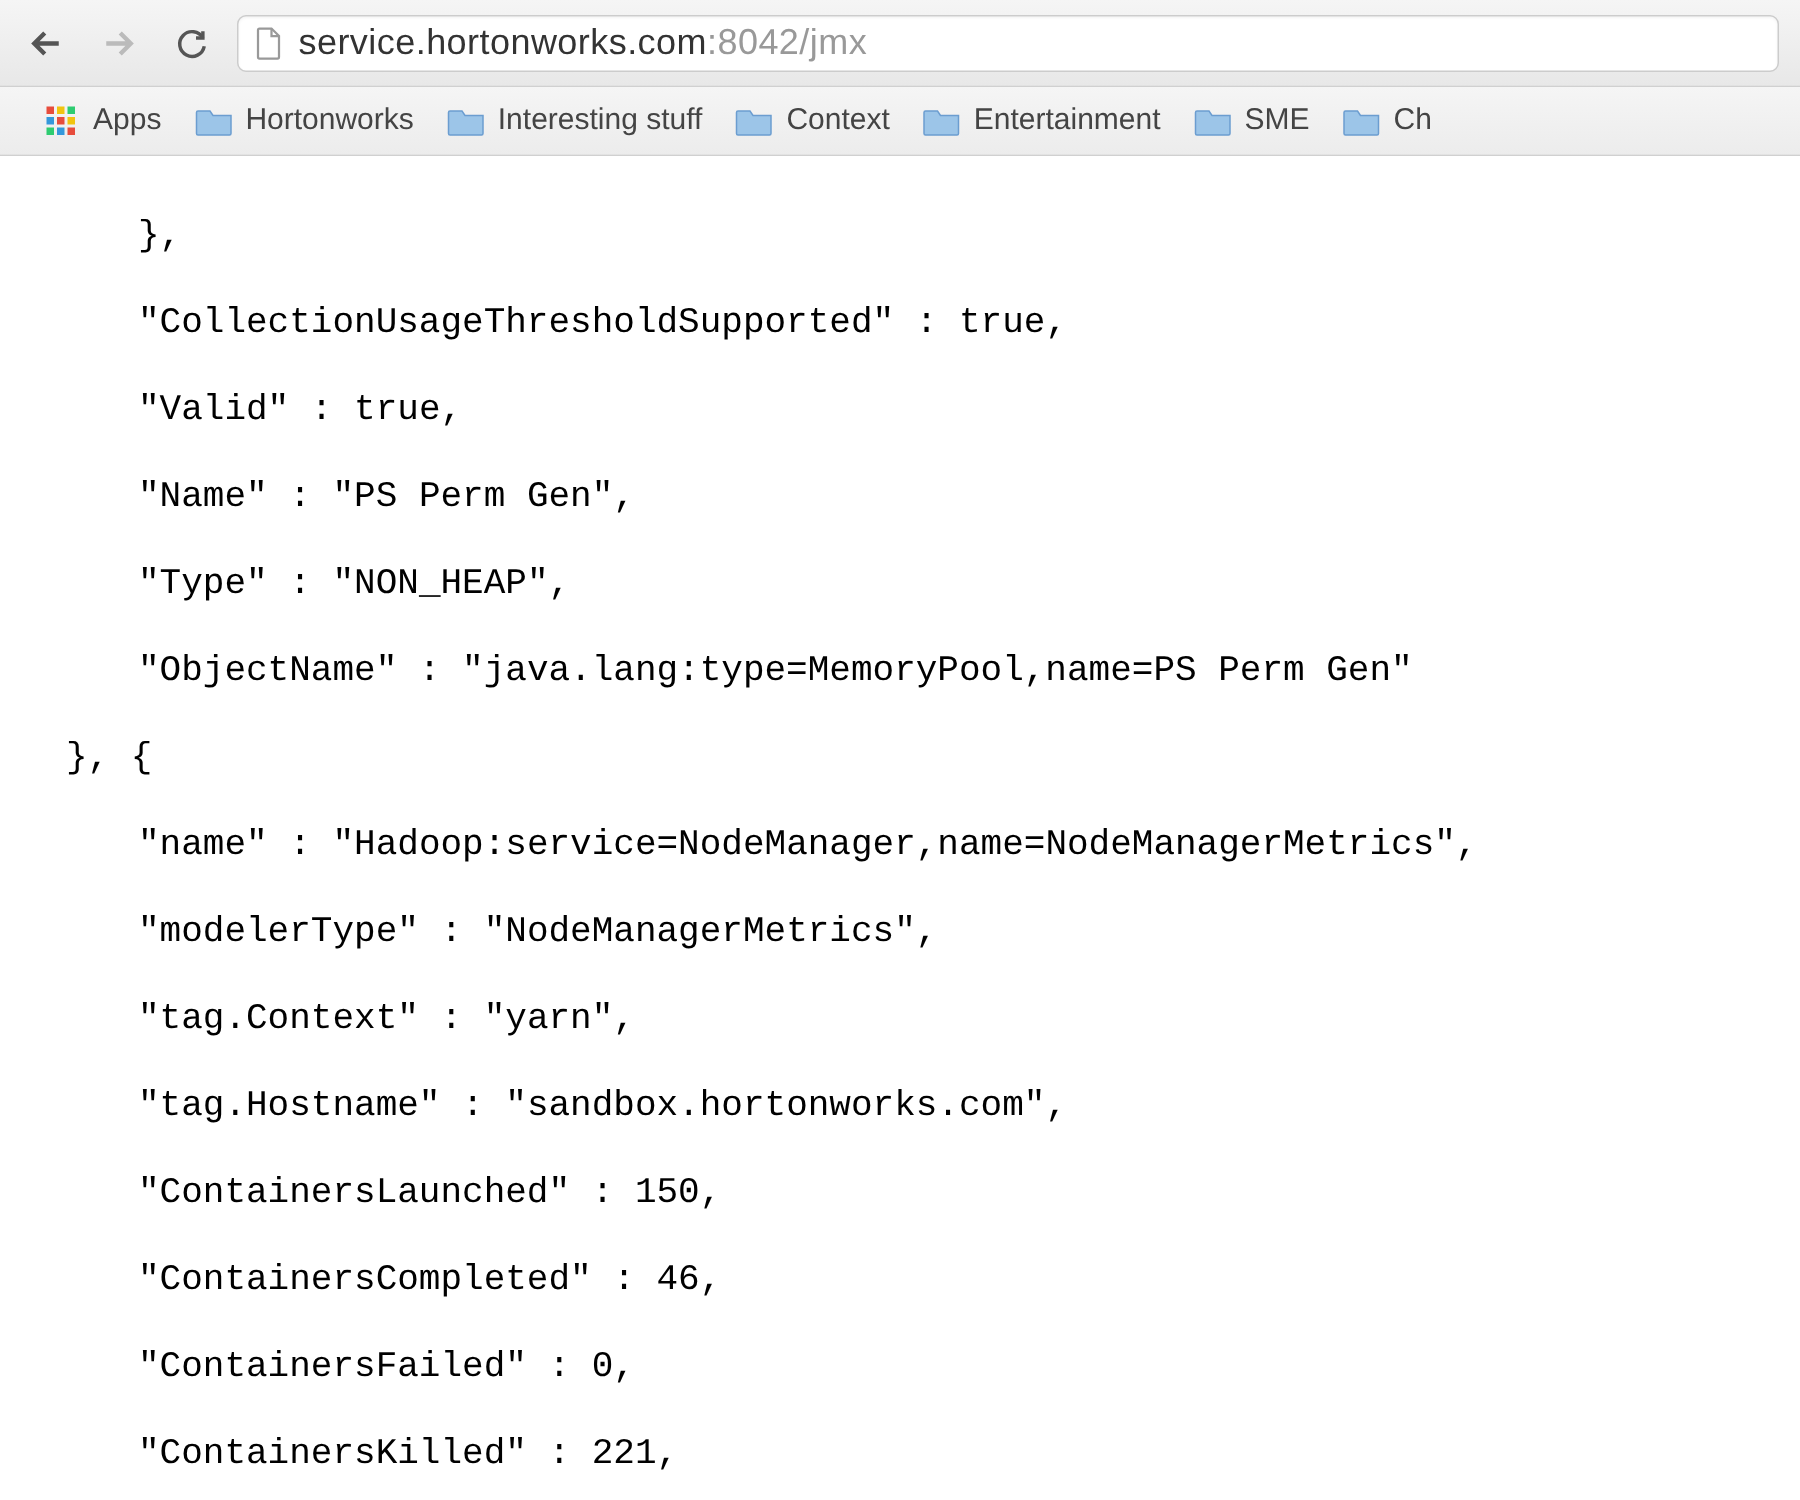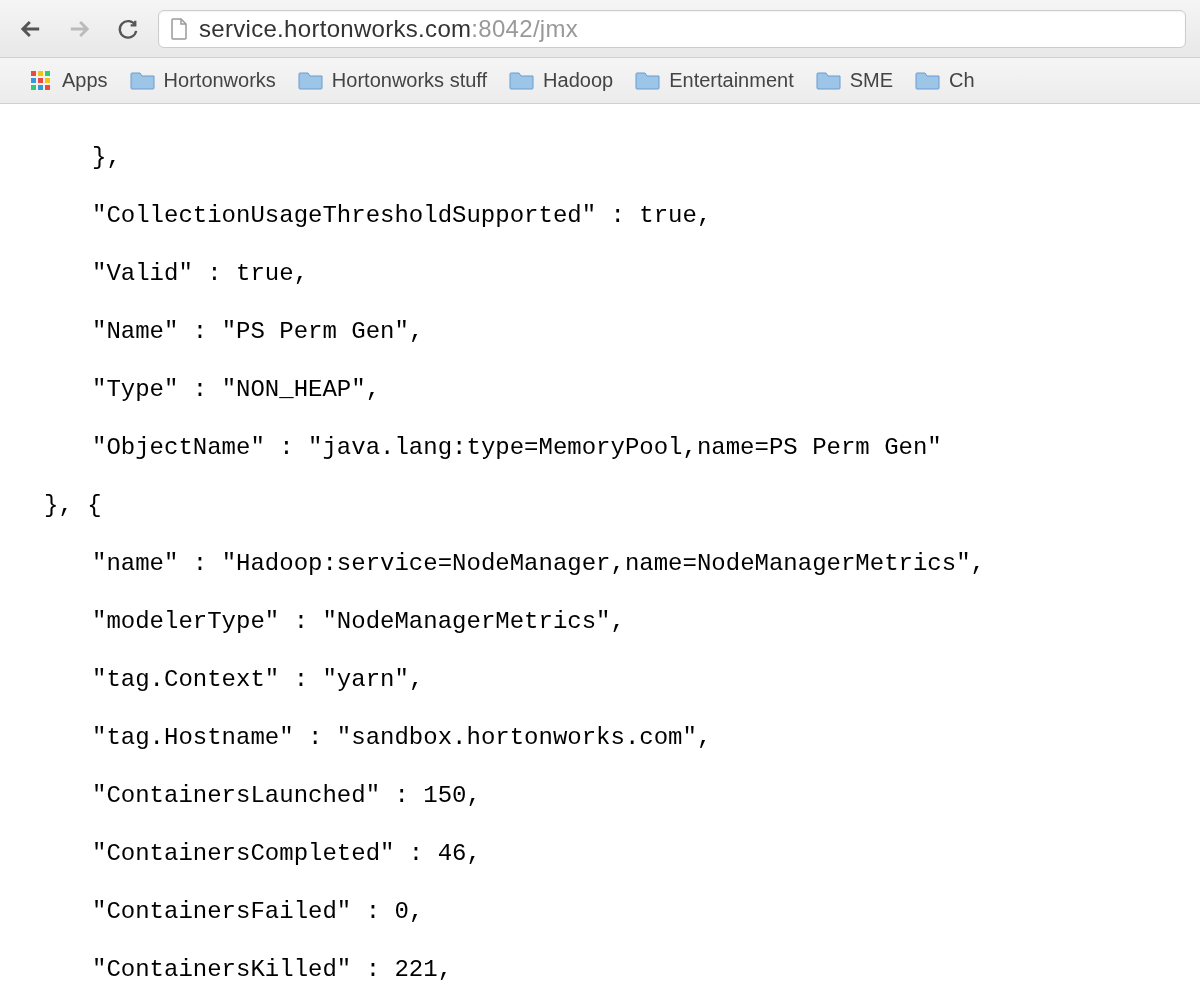--- a/index.html
+++ b/index.html
@@ -95,21 +95,21 @@
       font-size: 20px;
       color: #444;
       cursor: pointer;
     }
     .apps-icon {
       width: 22px;
       height: 22px;
     }
     .bookmark-folder {
       display: flex;
-      align-items: flex-start;
+      align-items: flex-end;
       gap: 8px;
       font-size: 20px;
       color: #444;
       cursor: pointer;
     }
     .folder-icon {
       width: 26px;
       height: 22px;
     }
     .folder-icon svg {
@@ -185,29 +185,29 @@
         </svg>
     </span>
     <span>Hortonworks</span>
   </div>
   <div class="bookmark-folder">
     <span class="folder-icon">
       <svg viewBox="0 0 26 22">
           <path d="M2 4h8l2 3h12v12a1 1 0 0 1-1 1H2a1 1 0 0 1-1-1V5a1 1 0 0 1 1-1z" fill="#9cc5e8" stroke="#6b9dd0"></path>
         </svg>
     </span>
-    <span>Hortonworks stuff</span>
-  </div>
-  <div class="bookmark-folder">
-    <span class="folder-icon">
-      <svg viewBox="0 0 26 22">
-          <path d="M2 4h8l2 3h12v12a1 1 0 0 1-1 1H2a1 1 0 0 1-1-1V5a1 1 0 0 1 1-1z" fill="#9cc5e8" stroke="#6b9dd0"></path>
-        </svg>
-    </span>
-    <span>Hadoop</span>
+    <span>Interesting stuff</span>
+  </div>
+  <div class="bookmark-folder">
+    <span class="folder-icon">
+      <svg viewBox="0 0 26 22">
+          <path d="M2 4h8l2 3h12v12a1 1 0 0 1-1 1H2a1 1 0 0 1-1-1V5a1 1 0 0 1 1-1z" fill="#9cc5e8" stroke="#6b9dd0"></path>
+        </svg>
+    </span>
+    <span>Context</span>
   </div>
   <div class="bookmark-folder">
     <span class="folder-icon">
       <svg viewBox="0 0 26 22">
           <path d="M2 4h8l2 3h12v12a1 1 0 0 1-1 1H2a1 1 0 0 1-1-1V5a1 1 0 0 1 1-1z" fill="#9cc5e8" stroke="#6b9dd0"></path>
         </svg>
     </span>
     <span>Entertainment</span>
   </div>
   <div class="bookmark-folder">

